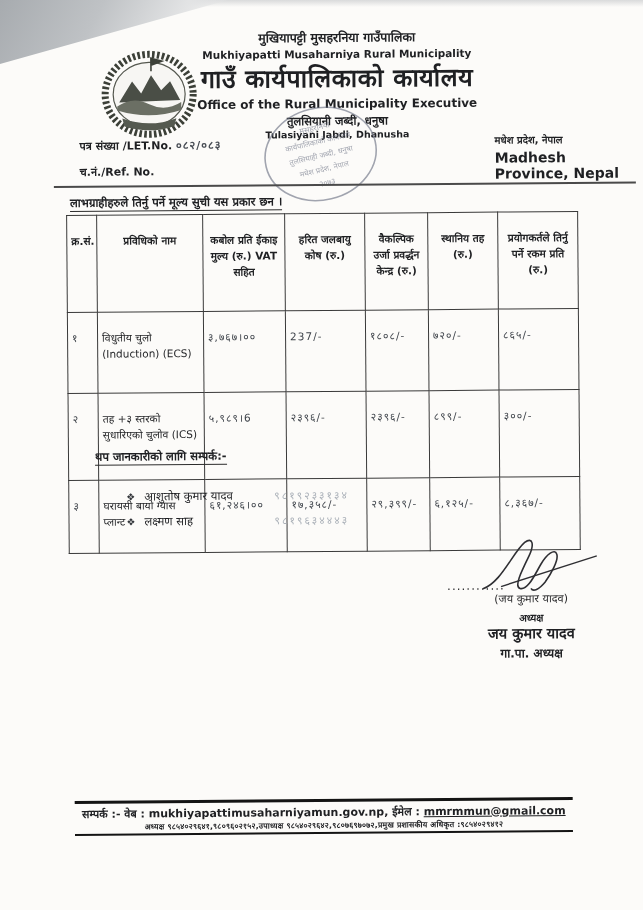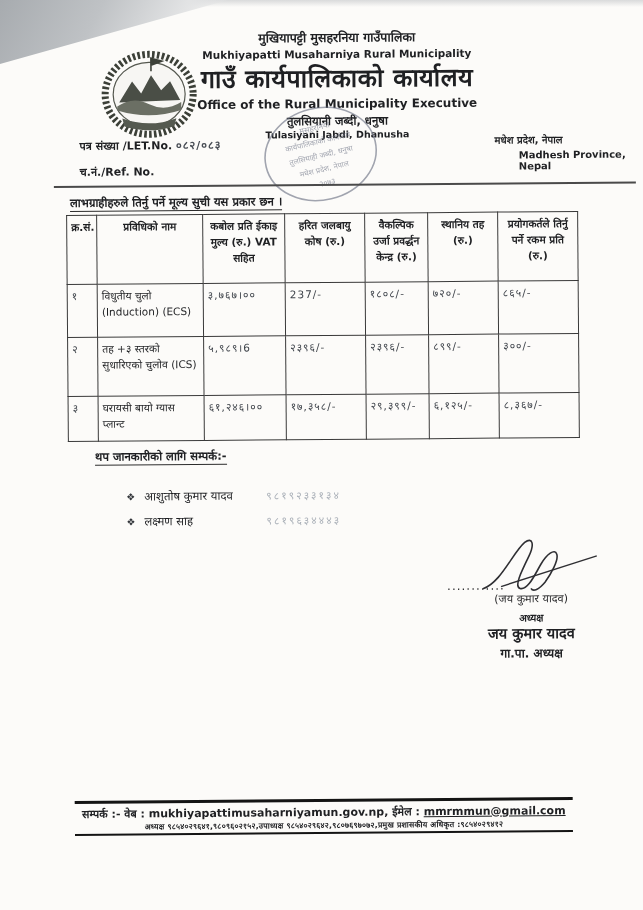--- a/index.html
+++ b/index.html
@@ -19,40 +19,40 @@
   .head .en1{font-size:10.5px;font-weight:700;margin-top:2px;}
   .head .np2{font-size:25px;font-weight:700;margin-top:2px;letter-spacing:.5px;}
   .head .en2{font-size:12px;font-weight:700;margin-top:3px;}
   .head .np3{font-size:11.5px;font-weight:700;margin-top:2px;}
   .head .en3{font-size:9.5px;font-weight:700;margin-top:1px;}
   .letterno{position:absolute;left:82px;top:136px;font-size:11px;font-weight:700;}
   .letterno .row{height:26px;}
   .hand{color:#474c54;letter-spacing:1px;}
   .province{position:absolute;left:497px;top:134px;font-weight:700;}
   .province .np{font-size:10px;}
-  .province .en{font-size:10px;margin-top:3px;margin-left:24px;}
+  .province .en{font-size:14px;margin-top:3px;}
   .stamp{position:absolute;left:258px;top:100px;width:130px;height:108px;opacity:.62;}
   .rule{position:absolute;left:56px;top:184px;width:582px;height:2px;background:#4a4a4a;}
   
   .caption{position:absolute;left:72px;top:193px;font-size:11.5px;font-weight:600;
            border-bottom:1px solid #2c2c2c;padding-bottom:1px;}
   table.price{position:absolute;left:68px;top:213px;width:511px;border-collapse:collapse;table-layout:fixed;}
-  table.price th,table.price td{border:1px solid #3a3a3a;vertical-align:top;padding:4px 4px;
+  table.price th,table.price td{border:1px solid #3a3a3a;vertical-align:top;padding:18px 4px;
            font-size:10.5px;line-height:1.5;text-align:left;}
   table.price th{font-weight:600;text-align:center;height:60px;}
   tr.r1 td{height:44px;} tr.r2 td{height:50px;} tr.r3 td{height:36px;}
   td.num{font-size:11px;color:#3f444b;letter-spacing:1px;}
   td.sn{text-align:center;color:#3f444b;}
   
   .contact-head{position:absolute;left:95px;top:447px;font-size:11.5px;font-weight:700;
                 border-bottom:1px solid #2c2c2c;padding-bottom:1px;}
   .person{position:absolute;left:126px;width:300px;display:flex;align-items:baseline;}
   .person .bullet{font-size:10px;color:#33363b;width:18px;}
   .person .pname{font-size:11.5px;width:118px;}
-  .person .phone{font-size:10.5px;color:#aab0b8;letter-spacing:2px;margin-left:4px;}
+  .person .phone{font-size:10.5px;color:#aab0b8;letter-spacing:2px;margin-left:12px;}
   
   .sig{position:absolute;left:430px;top:536px;width:200px;text-align:center;}
   .sig svg{position:absolute;left:42px;top:0;}
   .sig .dots{position:absolute;left:16px;top:44px;font-size:12px;letter-spacing:1px;color:#2e2e30;}
   .sig .paren{position:absolute;top:56px;width:100%;font-size:11px;color:#2b2b2d;}
   .sig .s-title{position:absolute;top:76px;width:100%;font-size:10px;font-weight:700;}
   .sig .s-name{position:absolute;top:88px;width:100%;font-size:14.5px;font-weight:700;}
   .sig .s-post{position:absolute;top:110px;width:100%;font-size:12px;font-weight:700;}
   
   .footer{position:absolute;left:72px;top:799px;width:498px;text-align:center;}

